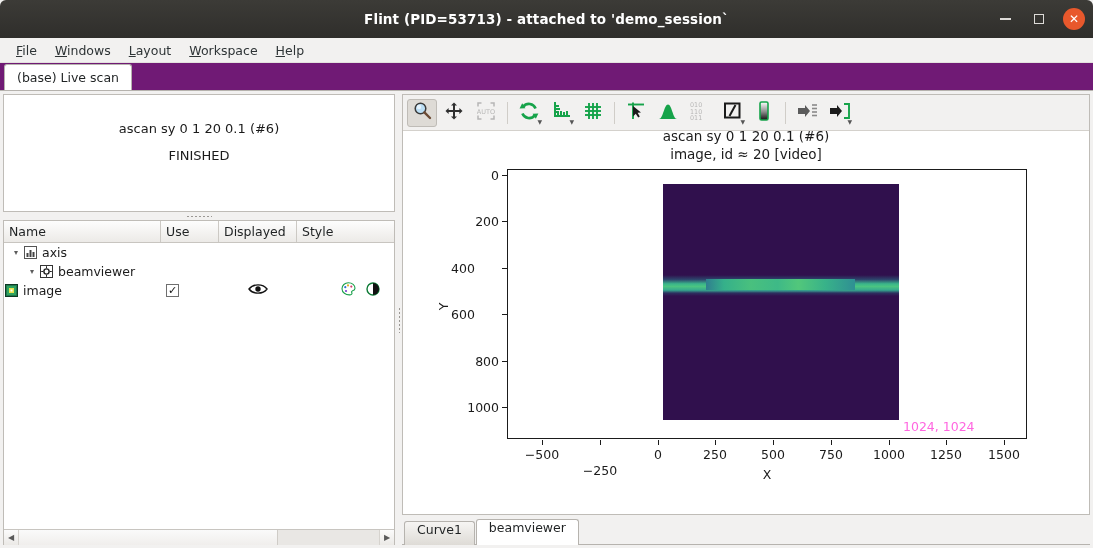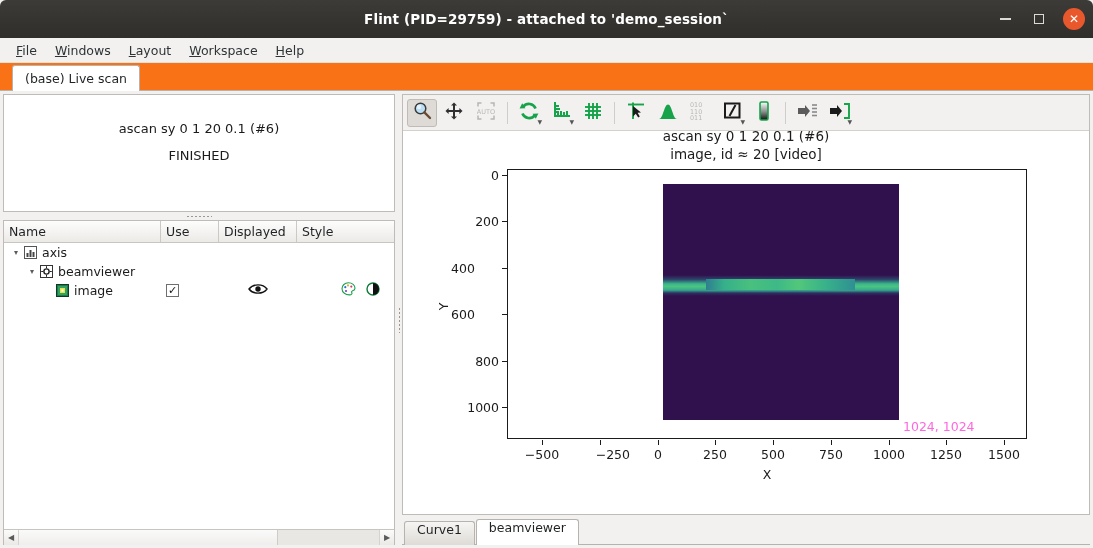--- a/index.html
+++ b/index.html
@@ -63,23 +63,23 @@
   .menu-item {
     font-size: 12.5px; color: #2e3436;
     padding: 2px 9px;
     white-space: nowrap;
   }
   .menu-item u { text-decoration: underline; }
 
   
   #toptabs {
     height: 28px; min-height: 28px;
-    background: #f97316;
-    display: flex; align-items: center;
-    padding-left: 12px;
+    background: #701a75;
+    display: flex; align-items: flex-start;
+    padding-left: 4px;
     border-bottom: 1px solid #b6b3ae;
     position: relative;
   }
   .top-tab {
     height: 26px;
     padding: 0 12px;
     display: flex; align-items: center;
     font-size: 12.5px; color: #1f2223;
     background: #ffffff;
     border: 1px solid #b6b3ae;
@@ -161,21 +161,21 @@
   .twisty {
     width: 14px; text-align: center; color: #5c5c5c; font-size: 8px;
     display: inline-block;
   }
   .node-icon {
     width: 14px; height: 14px; margin-right: 5px;
     display: inline-flex; align-items: center; justify-content: center;
   }
   .indent0 { padding-left: 5px; }
   .indent1 { padding-left: 21px; }
-  .indent2 { padding-left: 51px; }
+  .indent2 { }
   .checkbox {
     width: 13px; height: 13px;
     border: 1px solid #6f6f6f; background: #fff;
     display: inline-flex; align-items: center; justify-content: center;
     font-size: 11px; color: #111; line-height: 1;
   }
   #hscrollbar {
     height: 15px; min-height: 15px;
     border-top: 1px solid #c8c5c0;
     background: #f4f3f2;
@@ -344,21 +344,21 @@
     height: 26px;
     color: #1f2223;
   }
 </style>
 </head>
 <body>
 
 <div id="app">
 
   <div id="titlebar">
-    <span class="title">Flint (PID=29759) - attached to 'demo_session`</span>
+    <span class="title">Flint (PID=53713) - attached to 'demo_session`</span>
     <div id="winbuttons">
       <div class="winbtn">
           <span class="dash"></span>
         </div>
       <div class="winbtn">
           <span class="square"></span>
         </div>
       <div id="close-button">
         <span>✕</span>
       </div>
@@ -710,21 +710,21 @@
           <div class="tick-mark" style="left:99px; top:230px; width:5px; height:1px;"></div>
           <div class="tick-label" style="left:48px; top:223px; text-align:right; width:48px;">800</div>
 
           <div class="tick-mark" style="left:99px; top:276px; width:5px; height:1px;"></div>
           <div class="tick-label" style="left:40px; top:269px; text-align:right; width:56px;">1000</div>
 
           <div class="tick-mark" style="left:139px; top:309px; width:1px; height:5px;"></div>
           <div class="tick-label" style="left:109px; top:316px; width:60px; text-align:center;">−500</div>
 
           <div class="tick-mark" style="left:197px; top:309px; width:1px; height:5px;"></div>
-          <div class="tick-label" style="left:167px; top:316px; width:60px; text-align:right;">−250</div>
+          <div class="tick-label" style="left:167px; top:332px; width:60px; text-align:center;">−250</div>
 
           <div class="tick-mark" style="left:255px; top:309px; width:1px; height:5px;"></div>
           <div class="tick-label" style="left:225px; top:316px; width:60px; text-align:center;">0</div>
 
           <div class="tick-mark" style="left:312px; top:309px; width:1px; height:5px;"></div>
           <div class="tick-label" style="left:282px; top:316px; width:60px; text-align:center;">250</div>
 
           <div class="tick-mark" style="left:370px; top:309px; width:1px; height:5px;"></div>
           <div class="tick-label" style="left:340px; top:316px; width:60px; text-align:center;">500</div>
 

